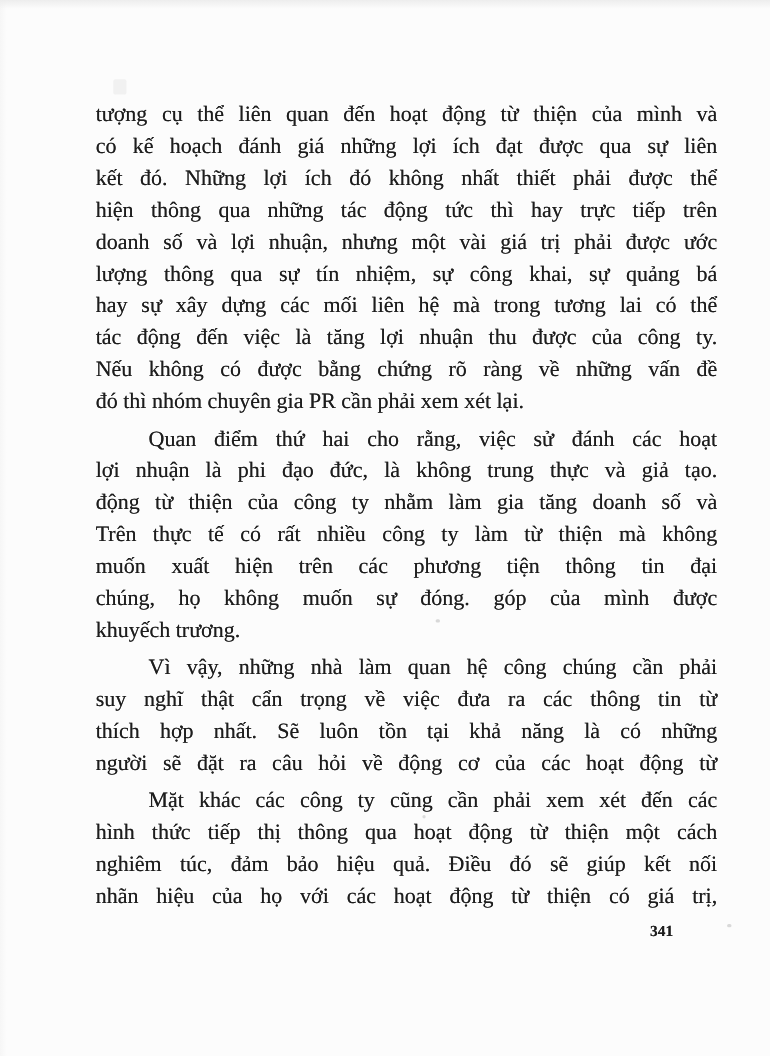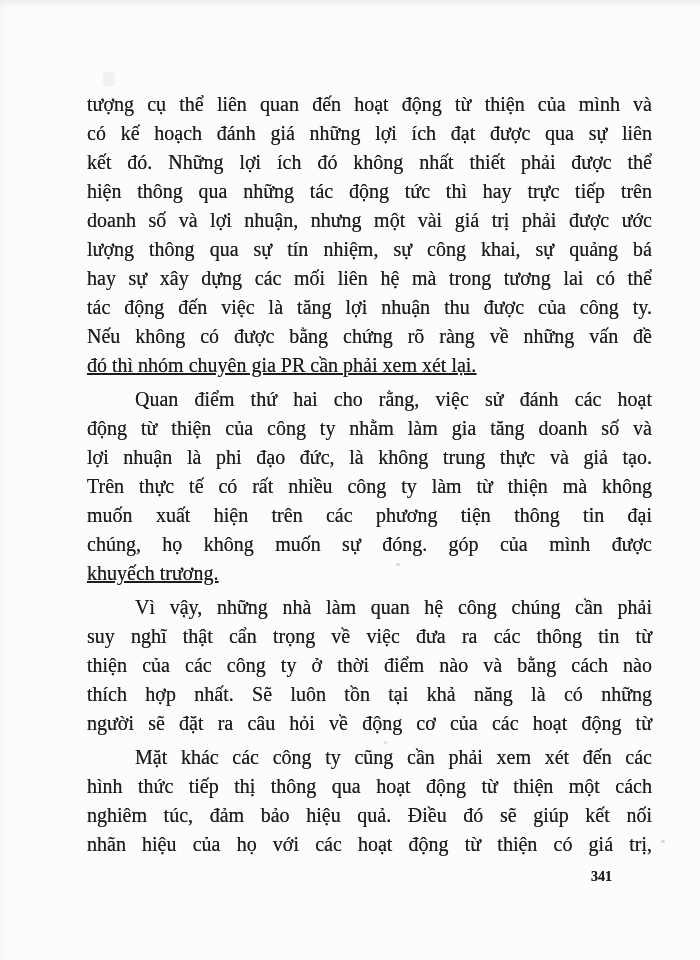--- a/index.html
+++ b/index.html
@@ -37,21 +37,20 @@
     text-align: justify;
     text-align-last: justify;
     text-shadow: 0 0 0.4px rgba(25,25,25,0.75);
     white-space: normal;
   }
   .line.indent {
     text-indent: 48px;
   }
   .line.last {
     text-align-last: left;
-    text-decoration: underline;
   }
   .page-number {
     margin-top: 4px;
     text-align: right;
     padding-right: 40px;
     font-weight: bold;
     font-size: 14px;
     line-height: 26px;
     text-shadow: 0 0 0.4px rgba(25,25,25,0.75);
   }
@@ -84,32 +83,31 @@
       <div class="line">doanh số và lợi nhuận, nhưng một vài giá trị phải được ước</div>
       <div class="line">lượng thông qua sự tín nhiệm, sự công khai, sự quảng bá</div>
       <div class="line">hay sự xây dựng các mối liên hệ mà trong tương lai có thể</div>
       <div class="line">tác động đến việc là tăng lợi nhuận thu được của công ty.</div>
       <div class="line">Nếu không có được bằng chứng rõ ràng về những vấn đề</div>
       <div class="line last">đó thì nhóm chuyên gia PR cần phải xem xét lại.</div>
     </div>
 
     <div class="para">
       <div class="line indent">Quan điểm thứ hai cho rằng, việc sử đánh các hoạt</div>
+      <div class="line">lợi nhuận là phi đạo đức, là không trung thực và giả tạo.</div>
       <div class="line">động từ thiện của công ty nhằm làm gia tăng doanh số và</div>
-      <div class="line">lợi nhuận là phi đạo đức, là không trung thực và giả tạo.</div>
       <div class="line">Trên thực tế có rất nhiều công ty làm từ thiện mà không</div>
       <div class="line">muốn xuất hiện trên các phương tiện thông tin đại</div>
       <div class="line">chúng, họ không muốn sự đóng. góp của mình được</div>
       <div class="line last">khuyếch trương.</div>
     </div>
 
     <div class="para">
       <div class="line indent">Vì vậy, những nhà làm quan hệ công chúng cần phải</div>
       <div class="line">suy nghĩ thật cẩn trọng về việc đưa ra các thông tin từ</div>
-      <div class="line">thiện của các công ty ở thời điểm nào và bằng cách nào</div>
       <div class="line">thích hợp nhất. Sẽ luôn tồn tại khả năng là có những</div>
       <div class="line">người sẽ đặt ra câu hỏi về động cơ của các hoạt động từ</div>
     </div>
 
     <div class="para">
       <div class="line indent">Mặt khác các công ty cũng cần phải xem xét đến các</div>
       <div class="line">hình thức tiếp thị thông qua hoạt động từ thiện một cách</div>
       <div class="line">nghiêm túc, đảm bảo hiệu quả. Điều đó sẽ giúp kết nối</div>
       <div class="line">nhãn hiệu của họ với các hoạt động từ thiện có giá trị,</div>
     </div>

